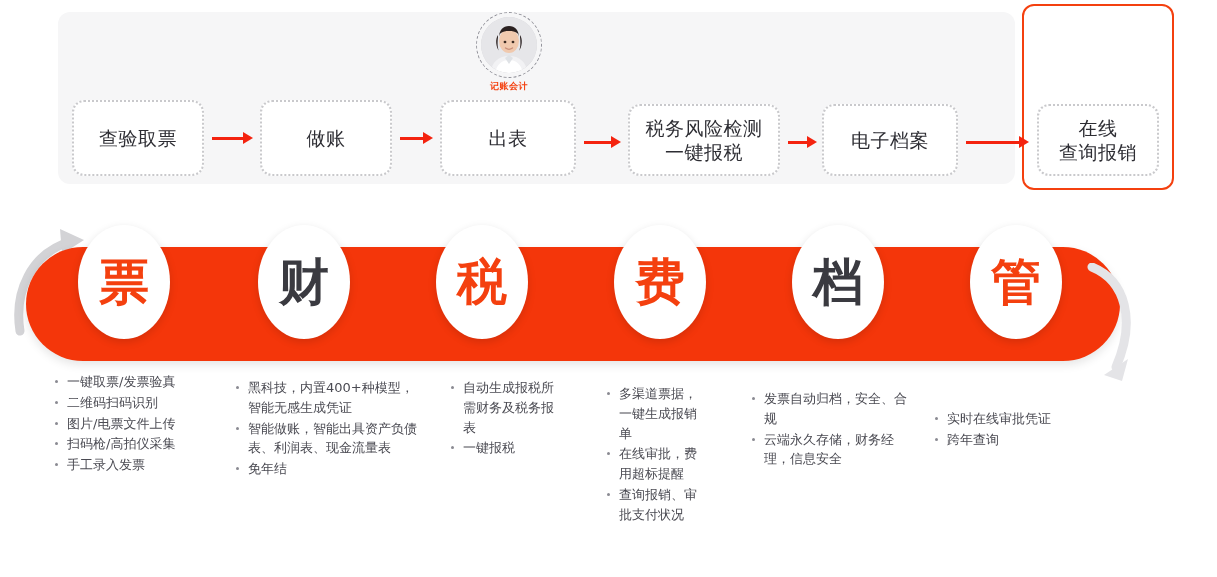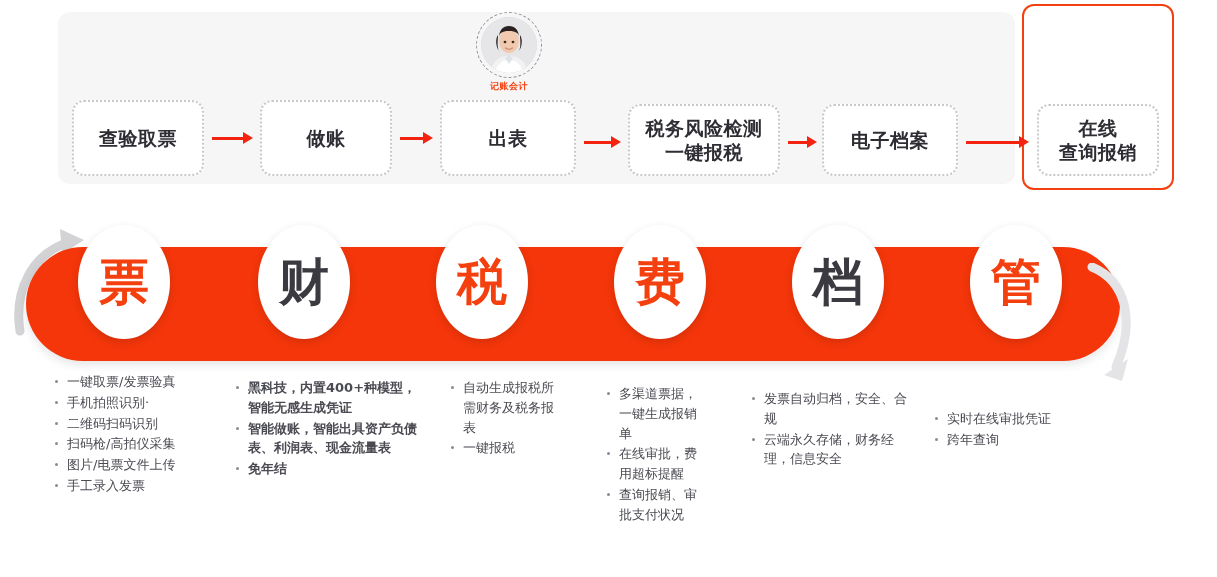--- a/index.html
+++ b/index.html
@@ -20,21 +20,21 @@
   .flow-step{
     position:absolute;
     background:#ffffff;
     border:2px dotted #c9c9cc;
     border-radius:12px;
     display:flex;align-items:center;justify-content:center;
     box-sizing:border-box;
     text-align:center;
   }
   .flow-step .step-label{
-    font-size:19px;font-weight:bold;color:#2d2d33;line-height:1.28;
+    font-size:19px;font-weight:normal;color:#2d2d33;line-height:1.28;
     letter-spacing:.5px;
     text-align:center;
   }
 
   
   .flow-arrow{
     position:absolute;height:12px;
   }
   .flow-arrow .shaft{
     position:absolute;left:0;top:5px;height:2.5px;background:#f4230f;
@@ -257,29 +257,28 @@
     <path d="M10 4 C44 18 54 58 34 104" stroke="#e4e4e7" stroke-width="9" fill="none" stroke-linecap="round"></path>
     <path d="M46 96 L22 112 L40 118 Z" fill="#e4e4e7"></path>
   </svg>
 </div>
 
 <div id="columns">
 
   <div class="col" style="left:52px;width:180px;">
     <ul>
       <li>一键取票/发票验真</li>
-      <li>手机拍照识别·</li>
       <li>二维码扫码识别</li>
+      <li>图片/电票文件上传</li>
       <li>扫码枪/高拍仪采集</li>
-      <li>图片/电票文件上传</li>
       <li>手工录入发票</li>
     </ul>
   </div>
 
-  <div class="col" style="left:233px;width:190px;top:6px;font-weight:bold;">
+  <div class="col" style="left:233px;width:190px;top:6px;">
     <ul>
       <li>黑科技，内置400+种模型，智能无感生成凭证</li>
       <li>智能做账，智能出具资产负债表、利润表、现金流量表</li>
       <li>免年结</li>
     </ul>
   </div>
 
   <div class="col" style="left:448px;width:108px;top:6px;">
     <ul>
       <li>自动生成报税所需财务及税务报表</li>

